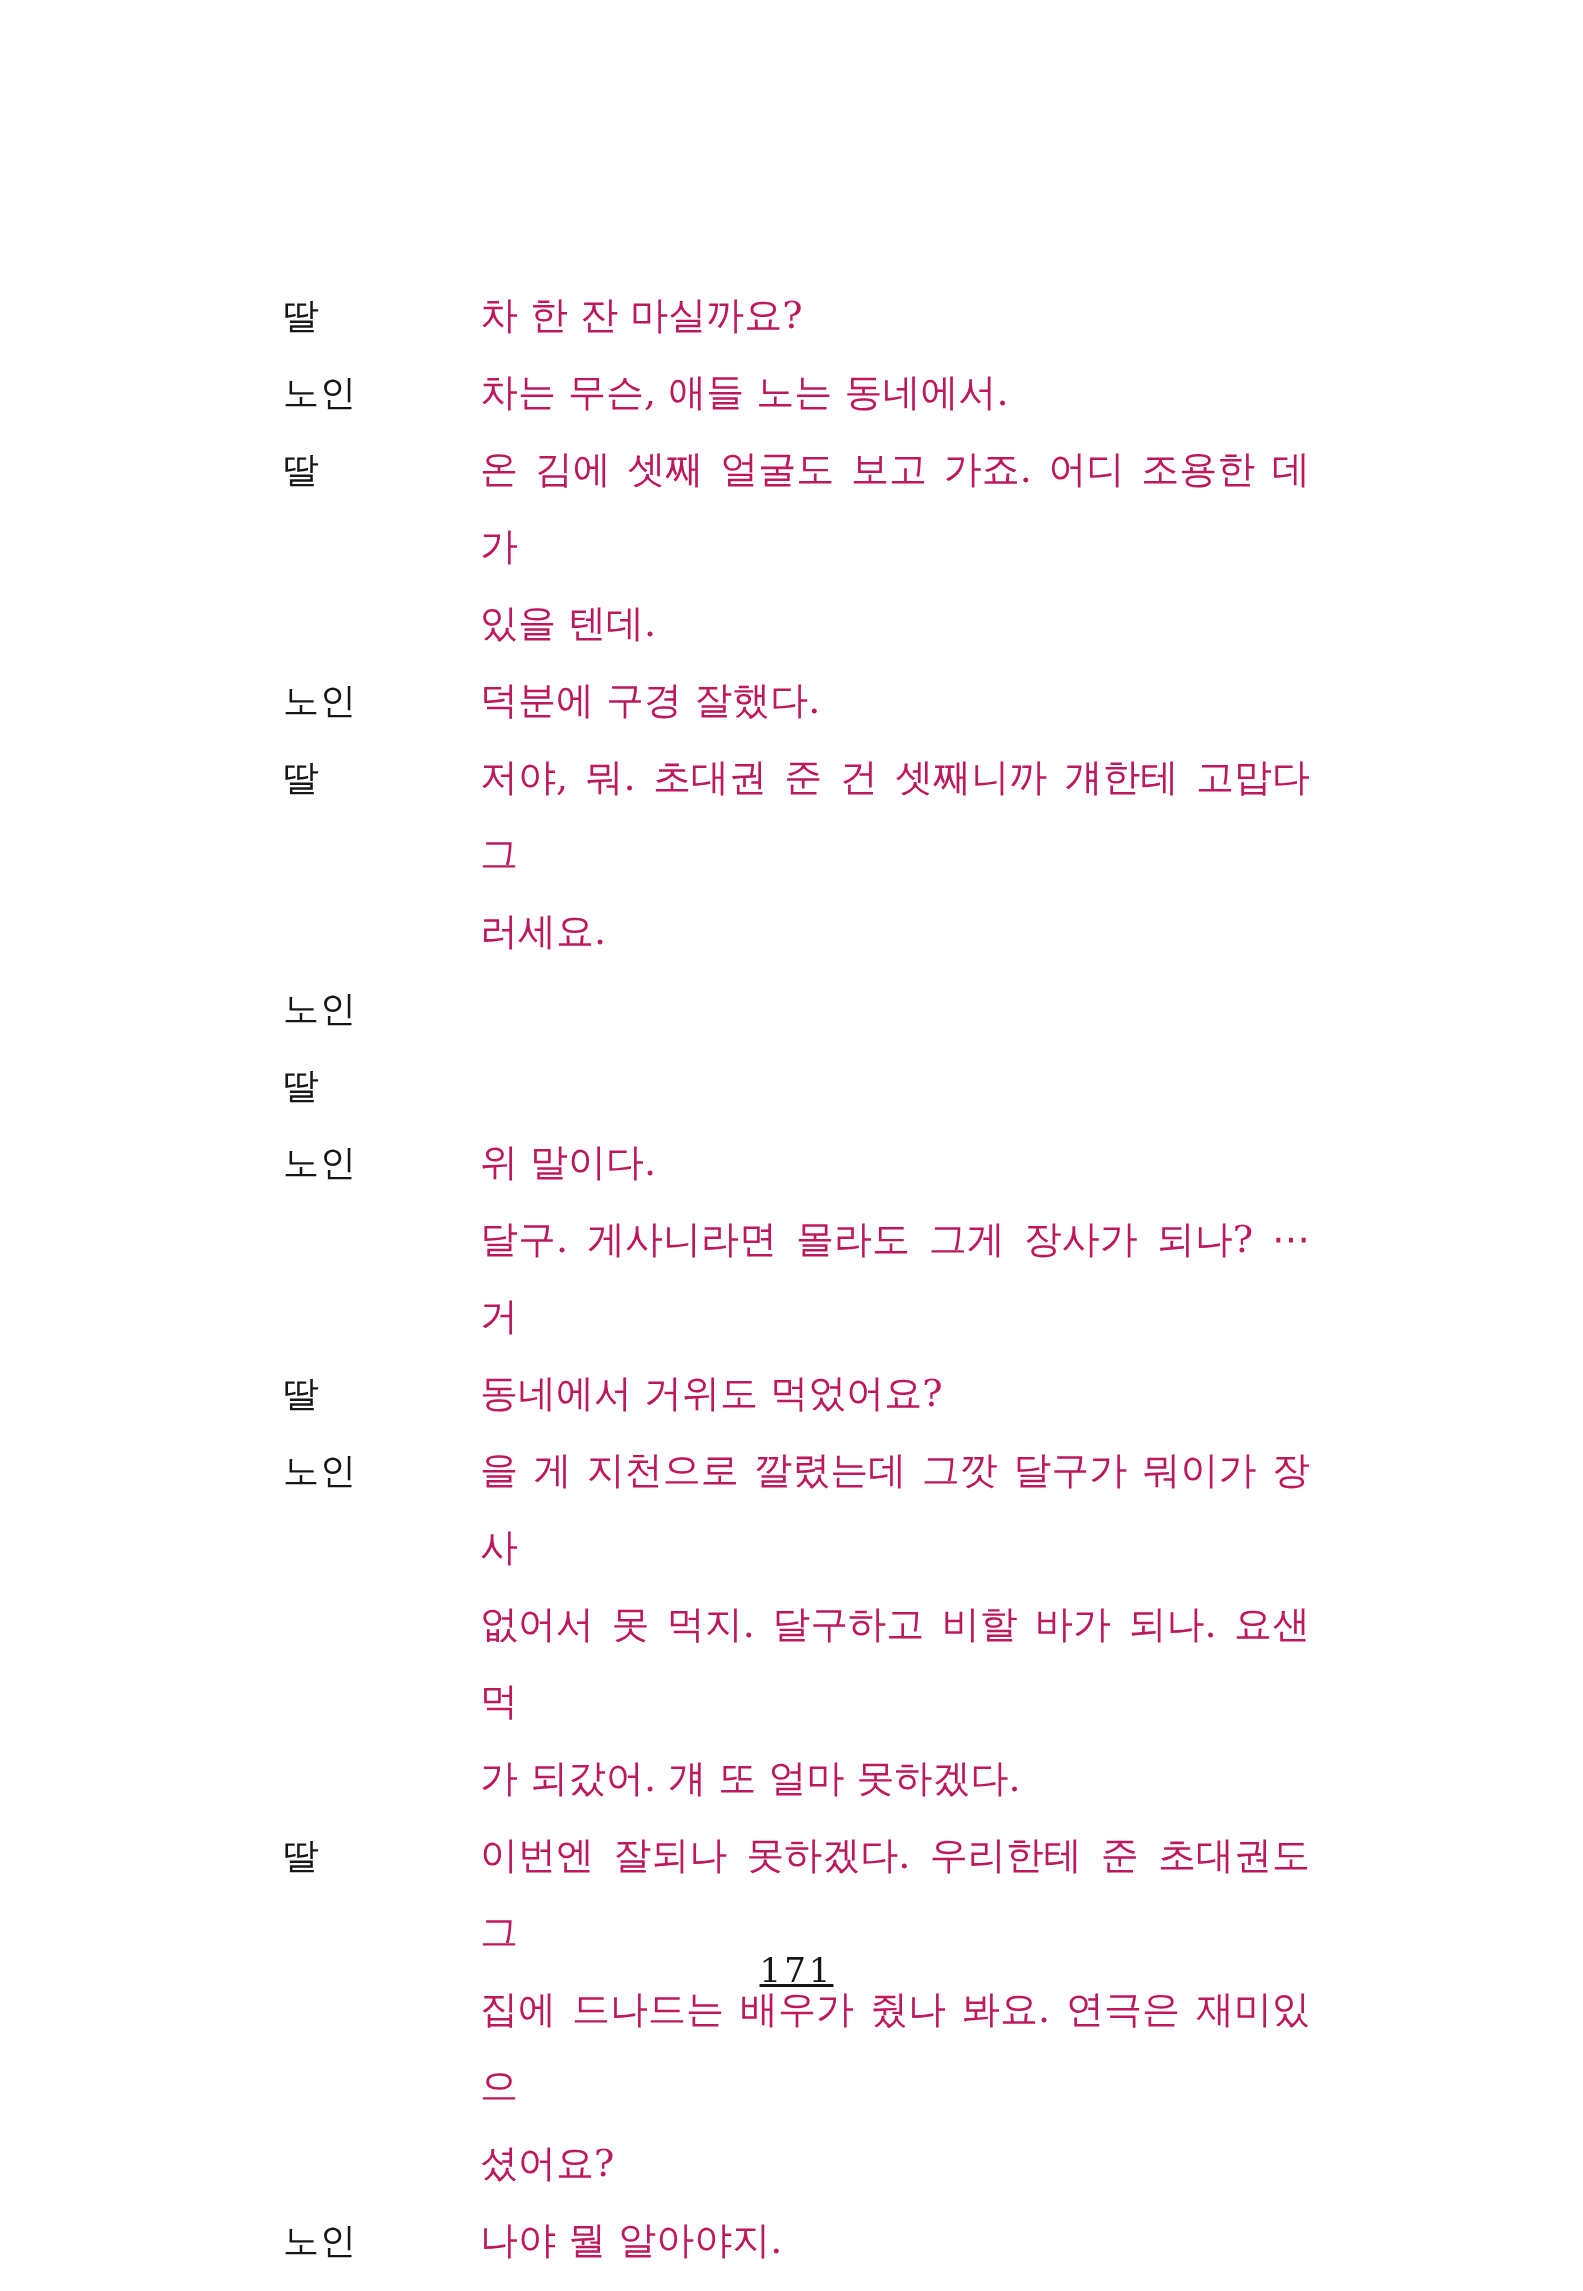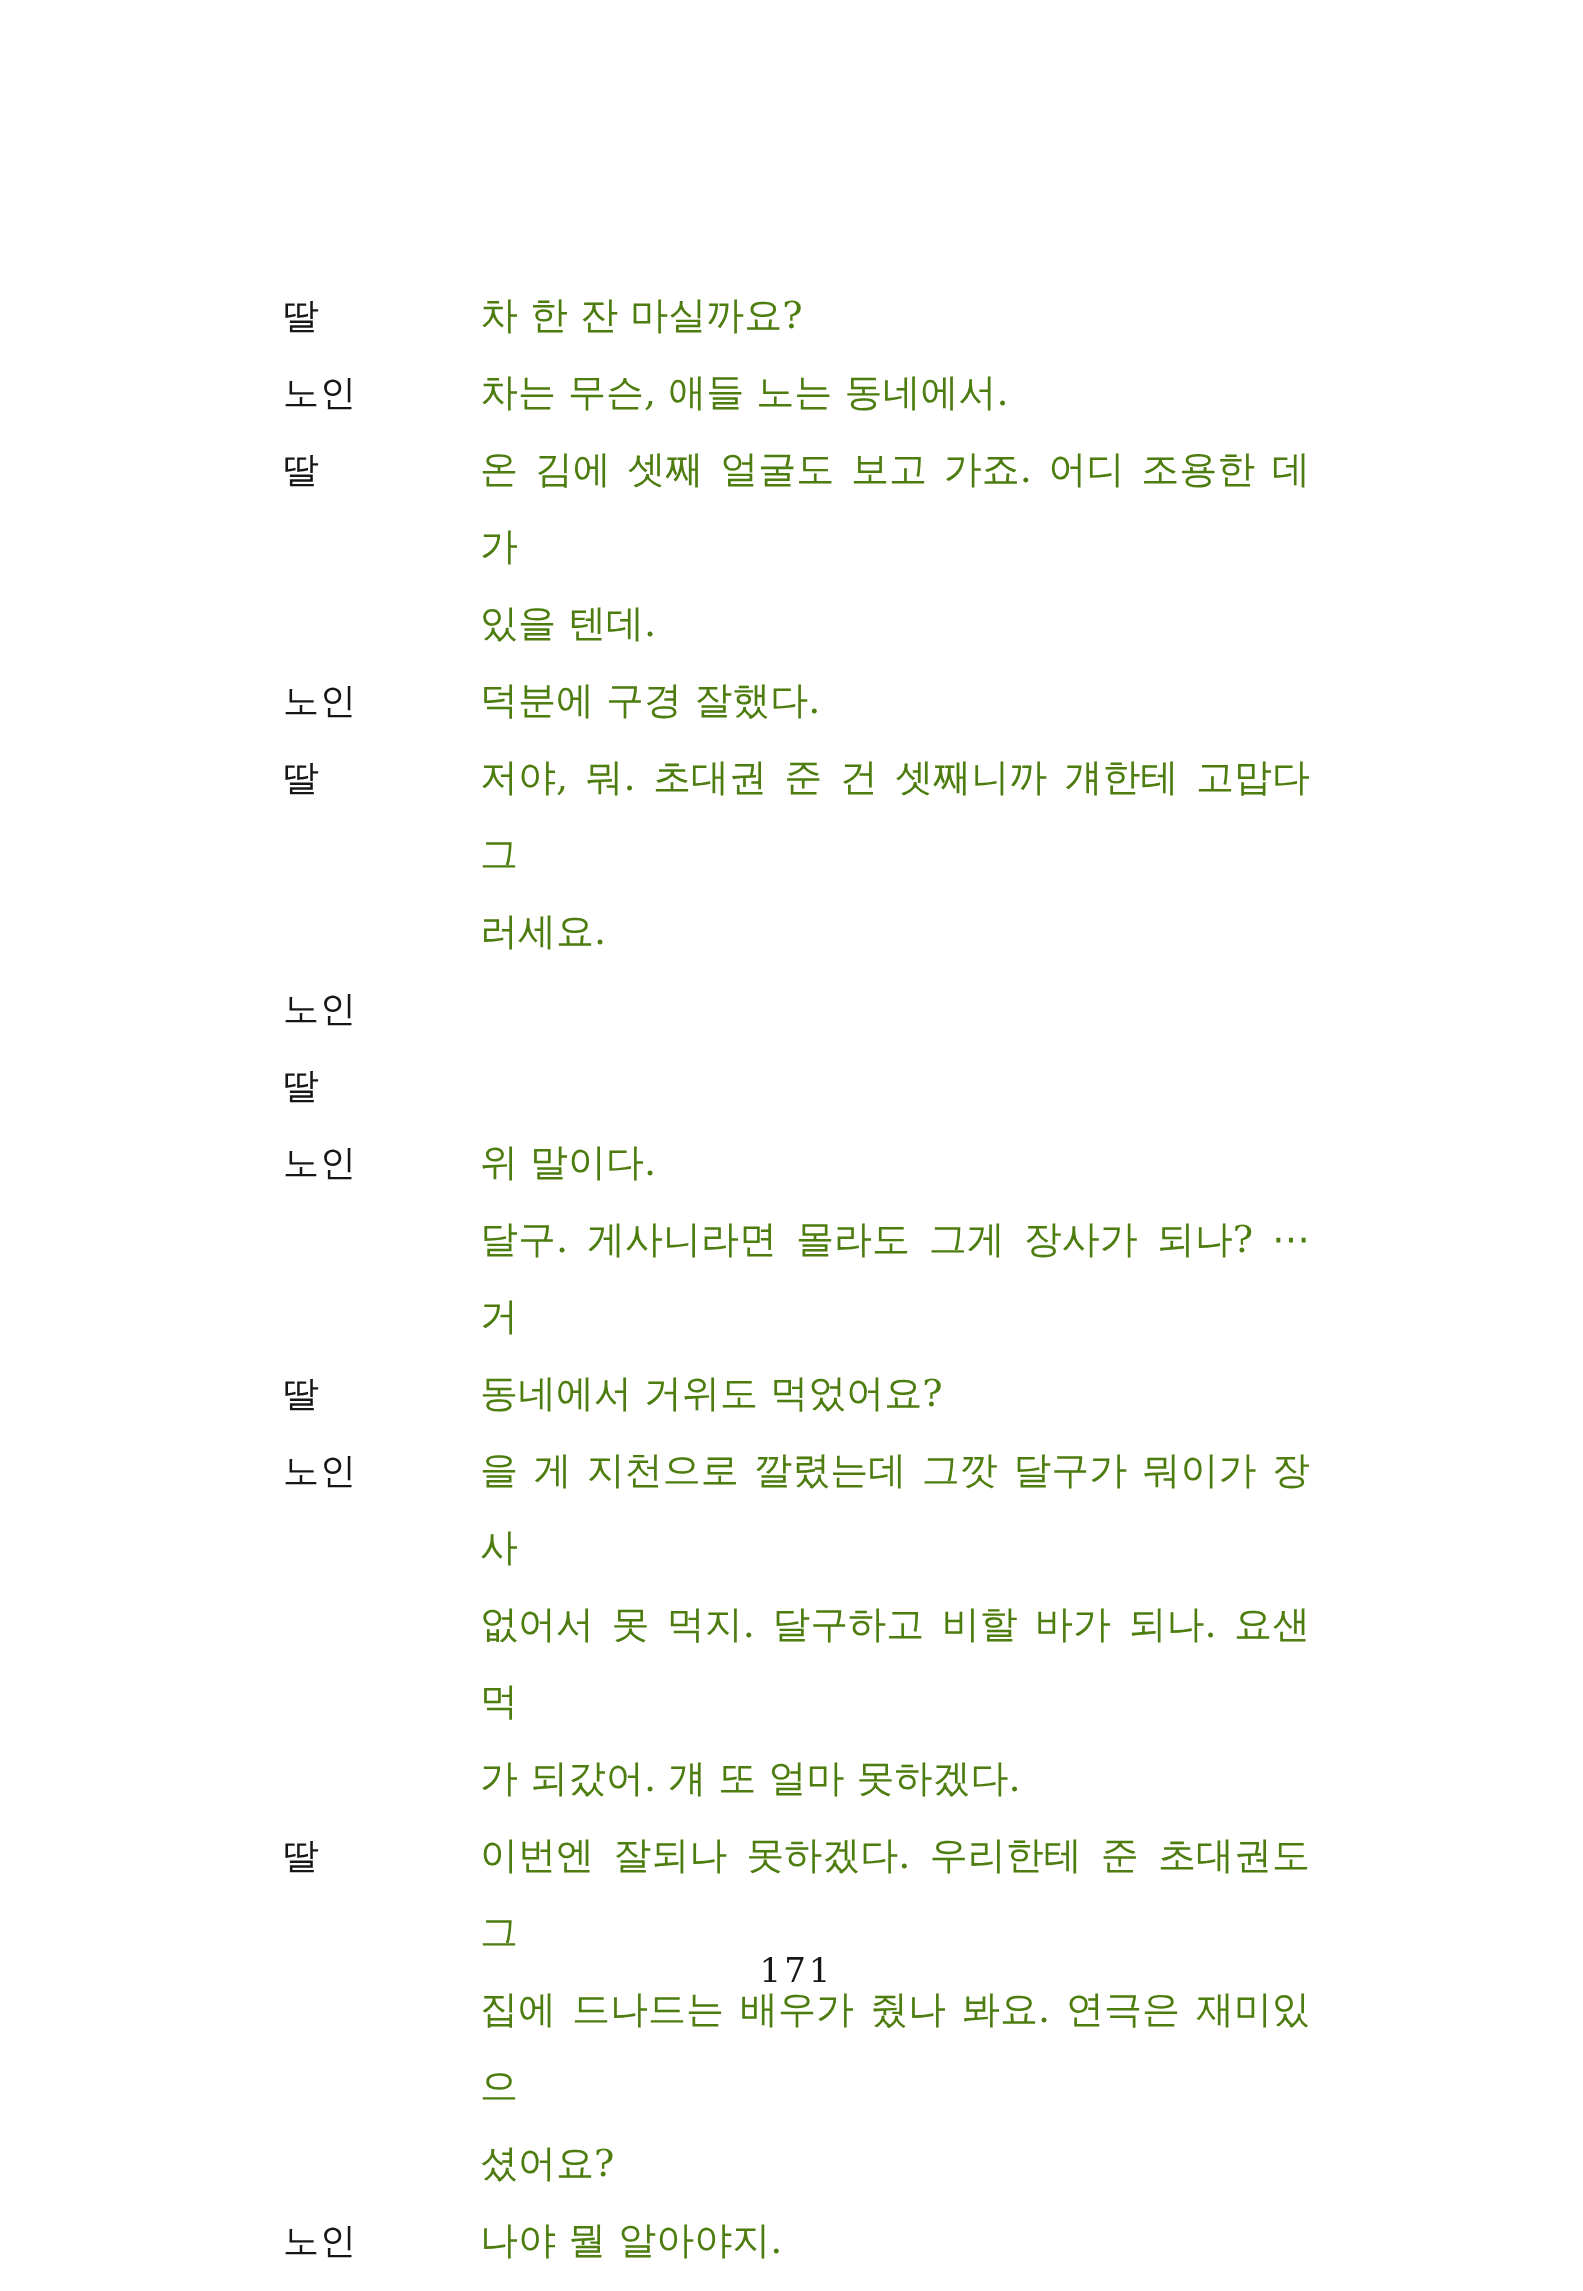--- a/index.html
+++ b/index.html
@@ -32,41 +32,42 @@
     line-height: 77px;
     color: #161616;
     letter-spacing: 1px;
   }
   .text {
     flex: 1;
     min-width: 0;
     font-family: "DejaVu Serif", "Liberation Serif", serif;
     font-size: 38px;
     line-height: 77px;
-    color: #4d7c0f;
+    color: #be185d;
   }
   .line {
     text-align: left;
   }
   .line.fill {
     text-align: justify;
     text-align-last: justify;
   }
   .page-number {
     position: absolute;
     left: 283px;
     width: 1027px;
     top: 1948px;
     text-align: center;
     font-family: "DejaVu Serif", "Liberation Serif", serif;
     font-size: 34px;
     line-height: 44px;
     color: #161616;
     letter-spacing: 3px;
     font-variant-numeric: oldstyle-nums;
+    text-decoration: underline;
   }
 </style>
 </head>
 <body>
 
 <div class="page">
 
   <div class="content">
 
     <div class="row">

